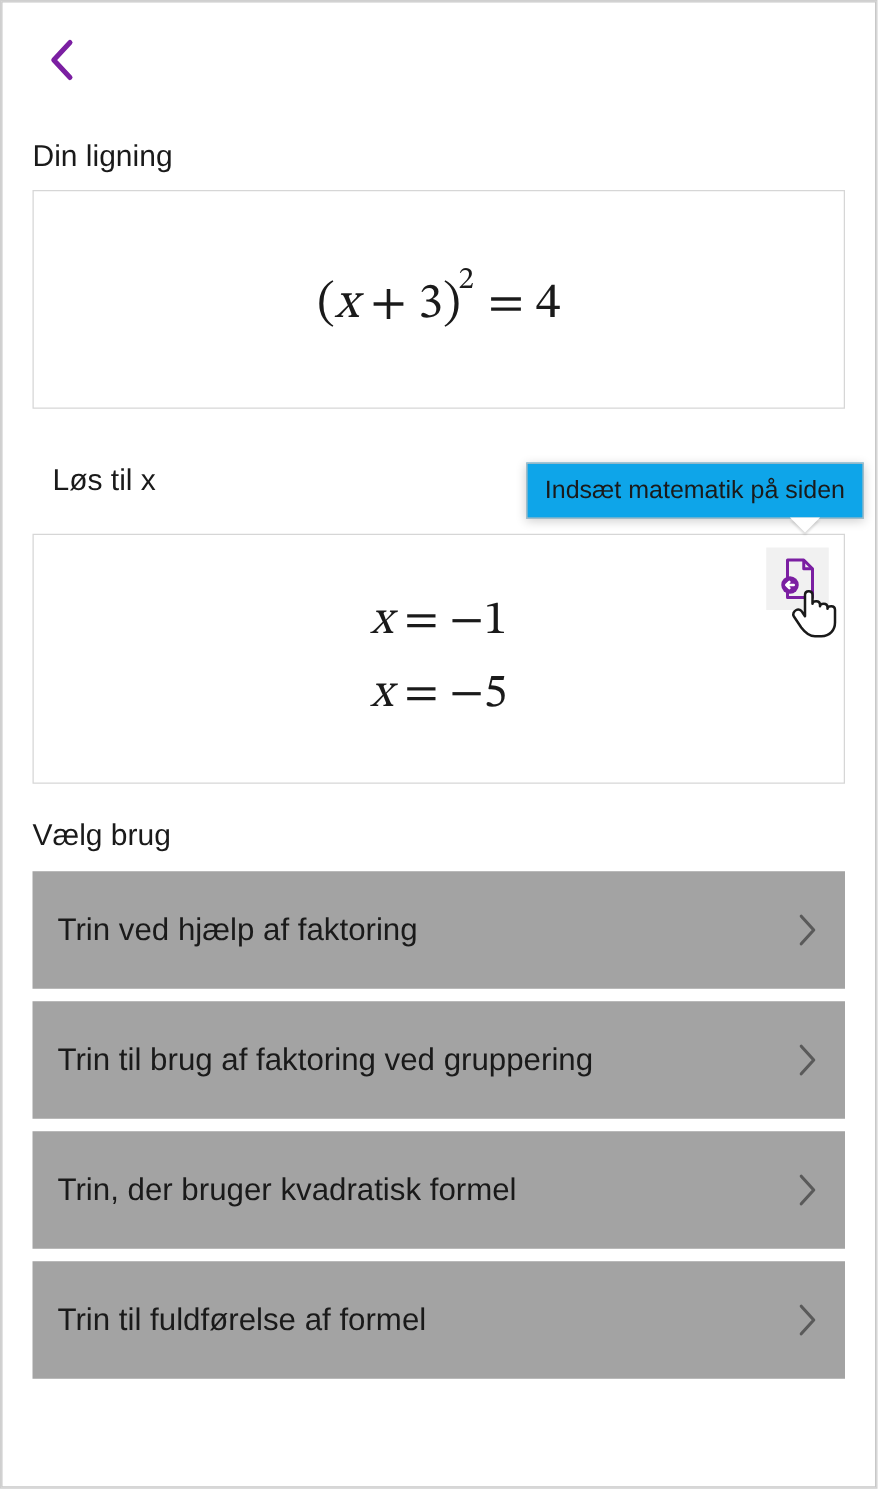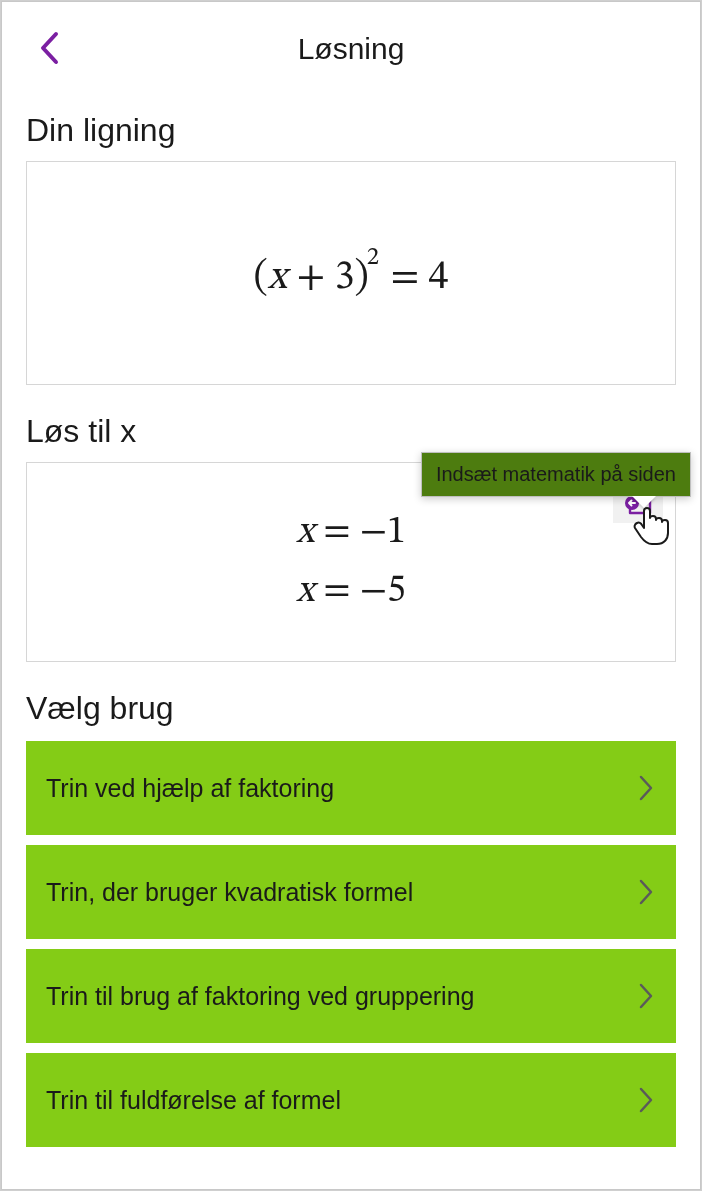--- a/index.html
+++ b/index.html
@@ -35,34 +35,34 @@
     display: flex;
     align-items: center;
     justify-content: center;
   }
   .title {
     font-size: 30px;
     font-weight: 400;
     color: #1a1a1a;
   }
   .section-label {
-    font-size: 32px;
+    font-size: 24px;
     color: #1a1a1a;
     margin-top: 28px;
     margin-bottom: 12px;
     font-weight: 400;
   }
   .box {
     border: 1px solid #d6d6d6;
     background: #ffffff;
     width: 100%;
     position: relative;
   }
   .equation-box {
-    height: 224px;
+    height: 175px;
     display: flex;
     align-items: center;
     justify-content: center;
   }
   .equation {
     font-family: "Cambria Math", "STIX Two Math", "Times New Roman", serif;
     font-size: 40px;
     color: #1a1a1a;
     text-align: center;
     line-height: 1.4;
@@ -100,45 +100,44 @@
     top: 42px;
     right: 3px;
     width: 42px;
     height: 42px;
     pointer-events: none;
   }
   .tooltip {
     position: absolute;
     top: -58px;
     right: -16px;
-    background: #4d7c0f;
+    background: #0ea5e9;
     border: 1px solid #bfbfbf;
     box-shadow: 0 2px 8px rgba(0,0,0,0.2);
     padding: 10px 14px;
     font-size: 20px;
     color: #1a1a1a;
     white-space: nowrap;
     z-index: 5;
-    margin-top: 47px;
   }
   .tooltip::after {
     content: "";
     position: absolute;
     bottom: -12px;
     right: 34px;
     border-left: 12px solid transparent;
     border-right: 12px solid transparent;
     border-top: 12px solid #ffffff;
     filter: drop-shadow(0 2px 1px rgba(0,0,0,0.15));
   }
   .steps-container {
     margin-top: 14px;
   }
   .step-item {
-    background: #84cc16;
+    background: #a3a3a3;
     height: 94px;
     margin-bottom: 10px;
     display: flex;
     align-items: center;
     justify-content: space-between;
     padding: 0 22px 0 20px;
     cursor: pointer;
   }
   .step-label {
     font-size: 25px;
@@ -148,35 +147,34 @@
   .solve-section { position: relative; }
   .solve-label-row {
     display: flex;
     align-items: flex-end;
     justify-content: space-between;
     position: relative;
     margin-top: 28px;
     margin-bottom: 12px;
   }
   .solve-label-row .section-label {
-    margin: 0;
+    margin: 16px;
   }
 </style>
 </head>
 <body>
 
 <div class="panel">
 
   <div class="header">
     <div class="back-btn">
       <svg width="24" height="34" viewBox="0 0 24 34">
         <polyline points="18,3 5,17 18,31" fill="none" stroke="#7b1fa2" stroke-width="4" stroke-linecap="round" stroke-linejoin="round"></polyline>
       </svg>
     </div>
-    <div class="title">Løsning</div>
   </div>
 
   <div class="section-label">Din ligning</div>
 
   <div class="box equation-box">
     <div class="equation">(<span class="var">x</span> + 3)<sup>2</sup> = 4</div>
   </div>
 
   <div class="solve-section">
     <div class="solve-label-row">
@@ -205,36 +203,36 @@
   <div class="steps-container">
     <div class="step-item">
       <div class="step-label">Trin ved hjælp af faktoring</div>
       <span class="chevron-right">
         <svg width="16" height="28" viewBox="0 0 16 28">
             <polyline points="3,3 13,14 3,25" fill="none" stroke="#5a5a5a" stroke-width="2.5" stroke-linecap="round" stroke-linejoin="round"></polyline>
           </svg>
       </span>
     </div>
     <div class="step-item">
+      <div class="step-label">Trin til brug af faktoring ved gruppering</div>
+      <span class="chevron-right">
+        <svg width="16" height="28" viewBox="0 0 16 28">
+            <polyline points="3,3 13,14 3,25" fill="none" stroke="#5a5a5a" stroke-width="2.5" stroke-linecap="round" stroke-linejoin="round"></polyline>
+          </svg>
+      </span>
+    </div>
+    <div class="step-item">
       <div class="step-label">Trin, der bruger kvadratisk formel</div>
       <span class="chevron-right">
         <svg width="16" height="28" viewBox="0 0 16 28">
             <polyline points="3,3 13,14 3,25" fill="none" stroke="#5a5a5a" stroke-width="2.5" stroke-linecap="round" stroke-linejoin="round"></polyline>
           </svg>
       </span>
     </div>
     <div class="step-item">
-      <div class="step-label">Trin til brug af faktoring ved gruppering</div>
-      <span class="chevron-right">
-        <svg width="16" height="28" viewBox="0 0 16 28">
-            <polyline points="3,3 13,14 3,25" fill="none" stroke="#5a5a5a" stroke-width="2.5" stroke-linecap="round" stroke-linejoin="round"></polyline>
-          </svg>
-      </span>
-    </div>
-    <div class="step-item">
       <div class="step-label">Trin til fuldførelse af formel</div>
       <span class="chevron-right">
         <svg width="16" height="28" viewBox="0 0 16 28">
             <polyline points="3,3 13,14 3,25" fill="none" stroke="#5a5a5a" stroke-width="2.5" stroke-linecap="round" stroke-linejoin="round"></polyline>
           </svg>
       </span>
     </div>
   </div>
 
 </div>

